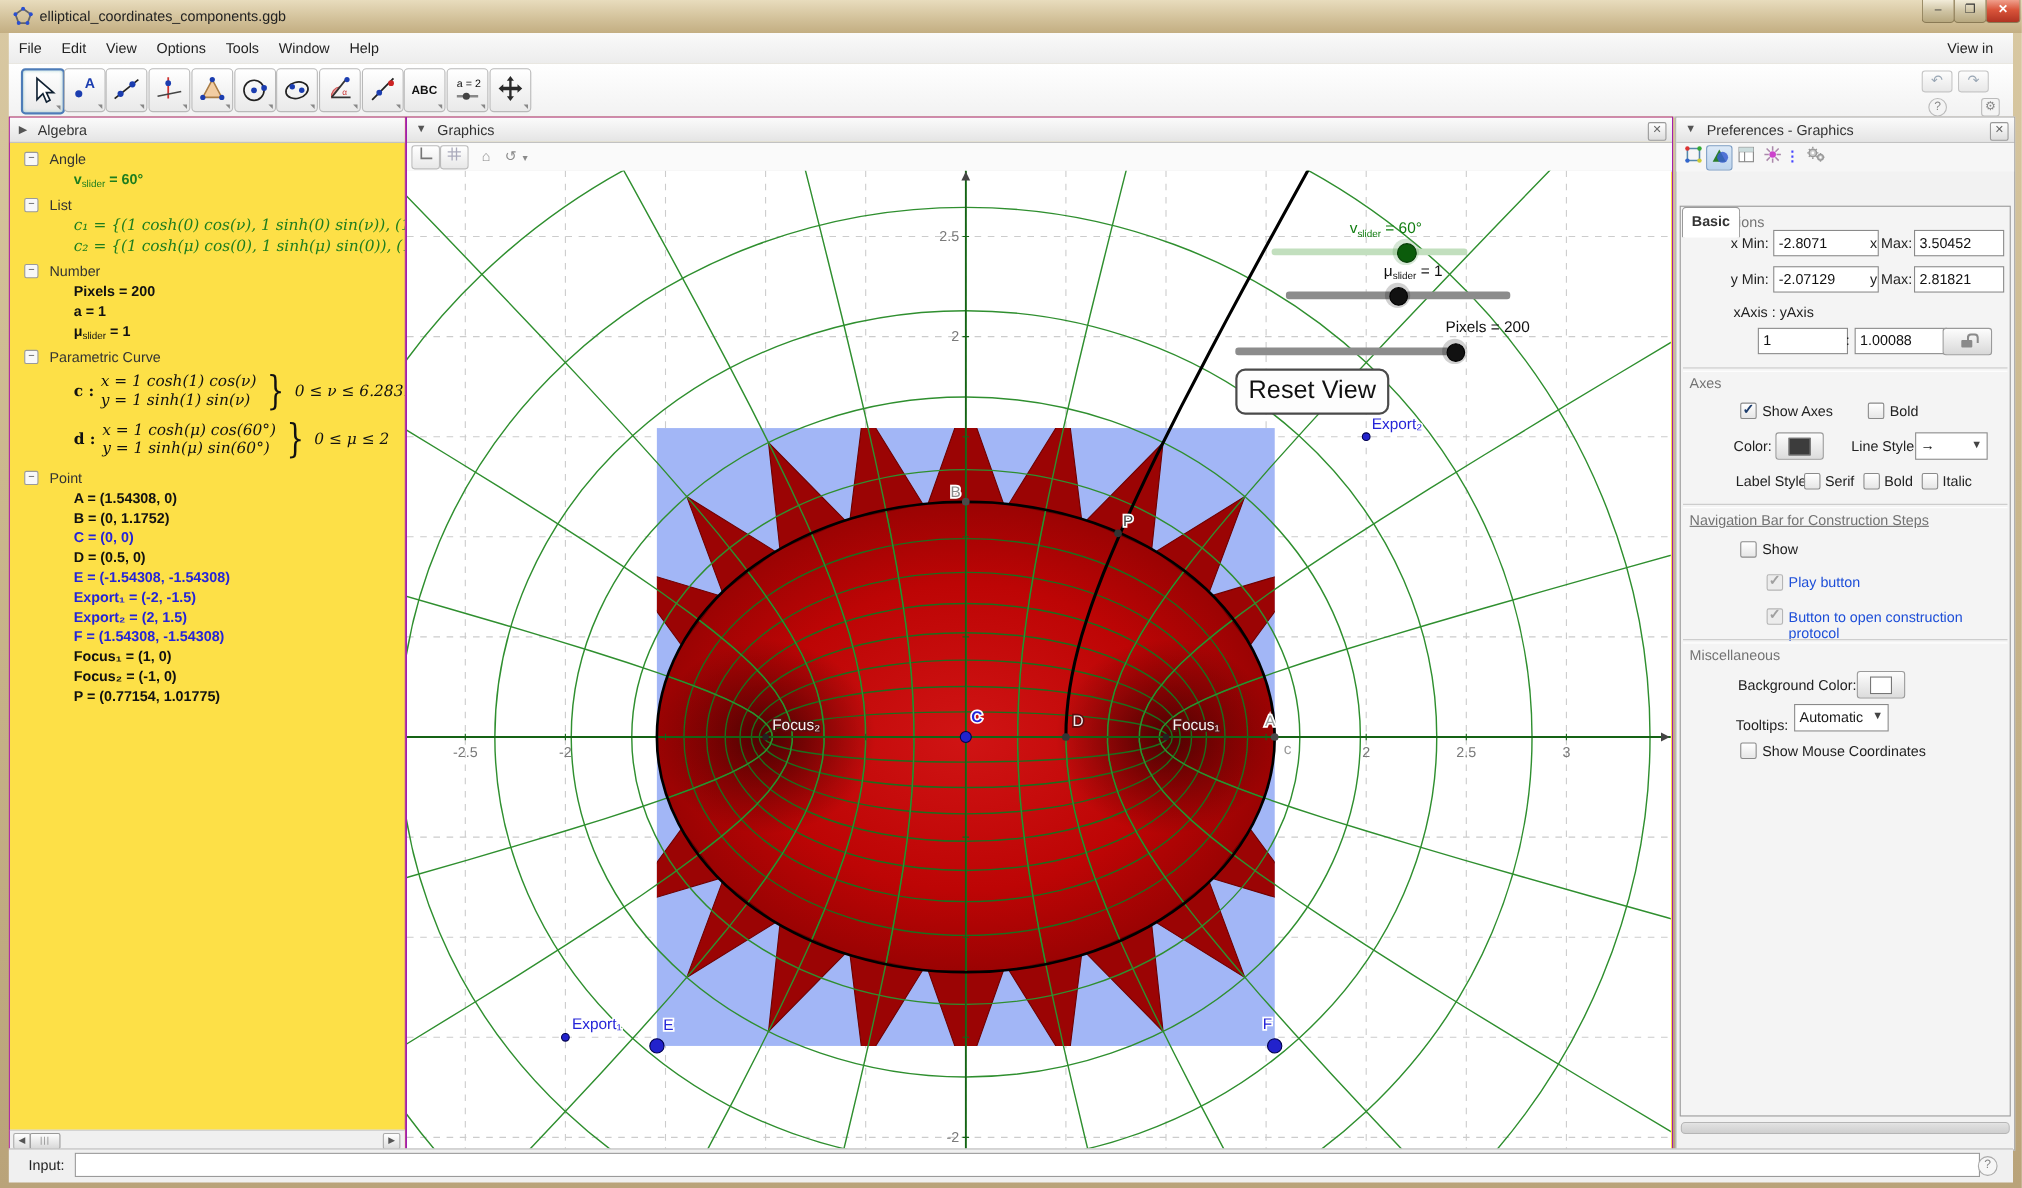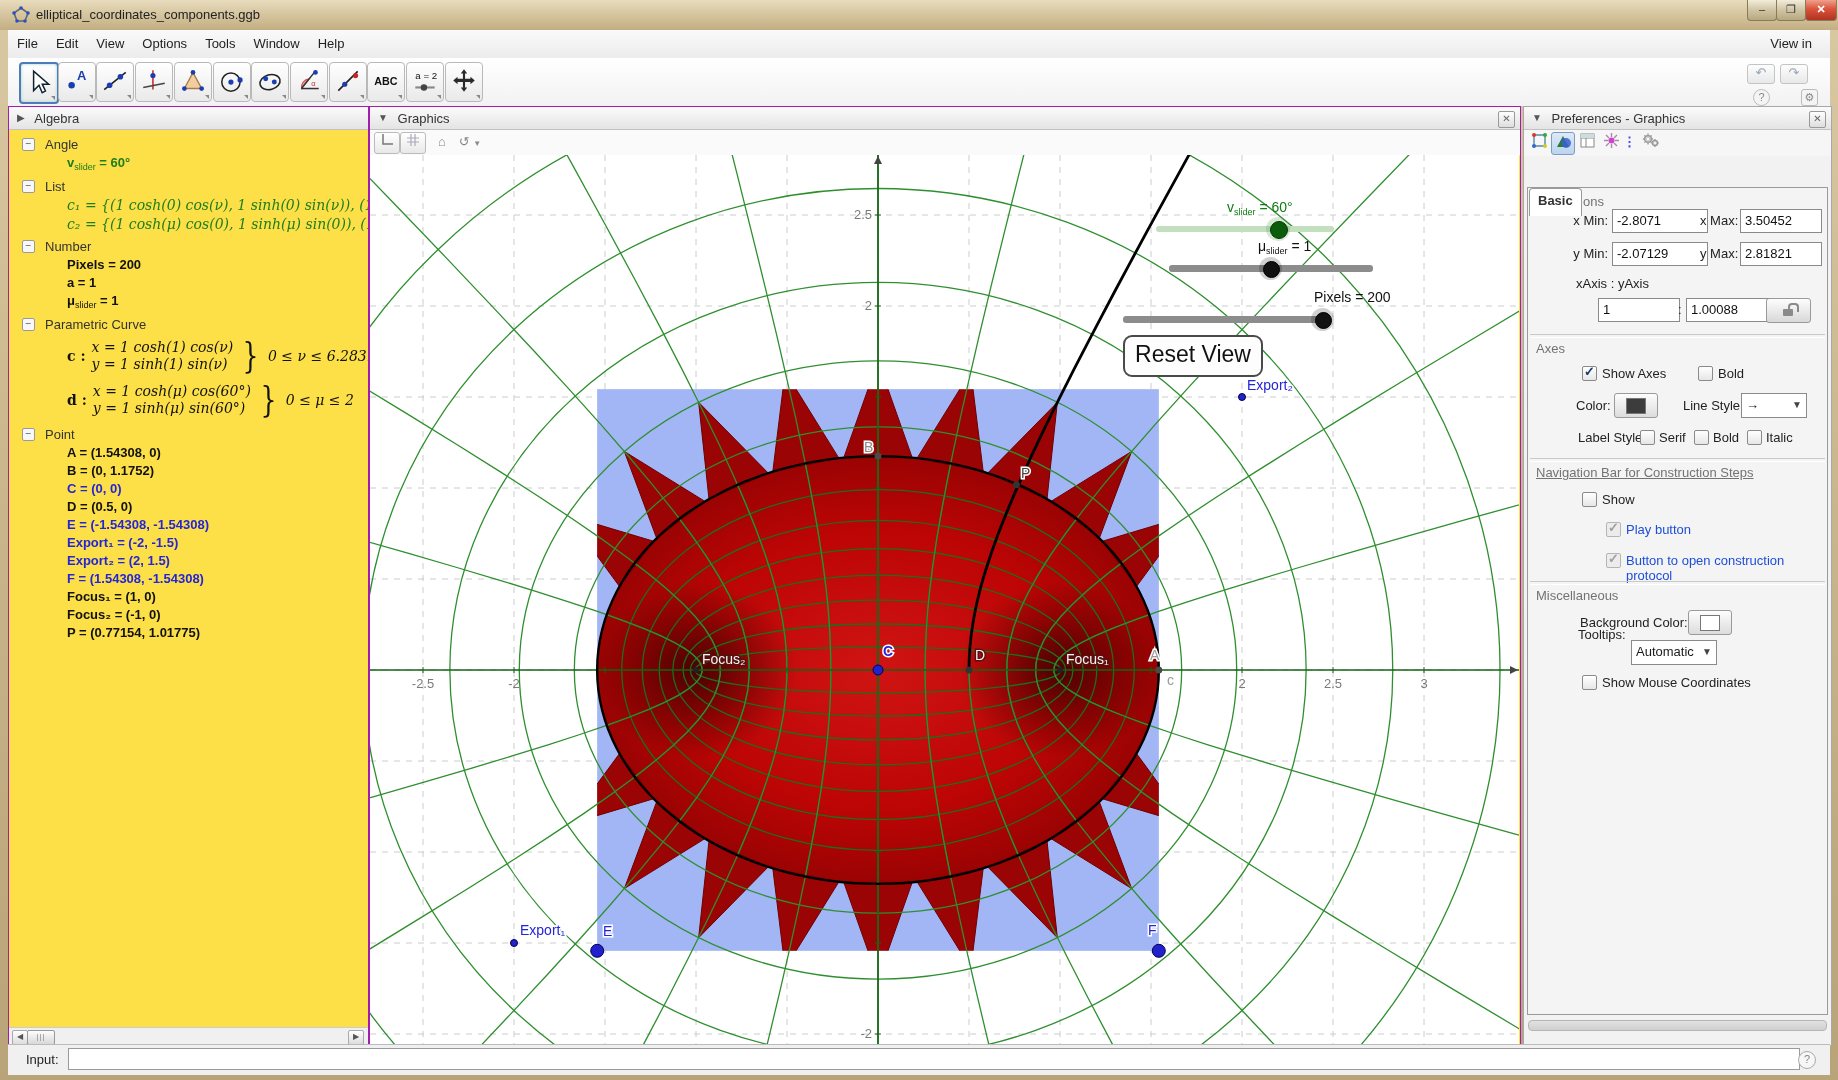--- a/index.html
+++ b/index.html
@@ -539,21 +539,21 @@
     <div class="cb dischecked" style="left:78px;top:334px;"></div>
     <div class="plabel graytext" style="left:98px;top:334px;">Play button</div>
     <div class="cb dischecked" style="left:78px;top:365px;"></div>
     <div class="plabel graytext" style="left:98px;top:365px;">Button to open construction protocol</div>
     <div class="sep" style="top:393px;"></div>
     <div class="grp-title" style="top:400px;text-align:right;">Miscellaneous</div>
     <div class="plabel" style="left:52px;top:427px;">Background Color:</div>
     <div class="swatchbtn" style="left:160px;top:422px;">
         <span class="sw" style="background:#fff;"></span>
       </div>
-    <div class="plabel" style="left:50px;top:439px;">Tooltips:</div>
+    <div class="plabel" style="left:50px;top:464px;">Tooltips:</div>
     <div class="ddown" style="left:103px;top:452px;width:76px;">
       <span>Automatic</span><span class="arr">▼</span>
     </div>
     <div class="cb" style="left:54px;top:487px;"></div>
     <div class="plabel" style="left:74px;top:487px;">Show Mouse Coordinates</div>
   </div>
   <div id="prefs-bottombar"></div>
 </div>
 
 <div class="abs" id="inputbar">

